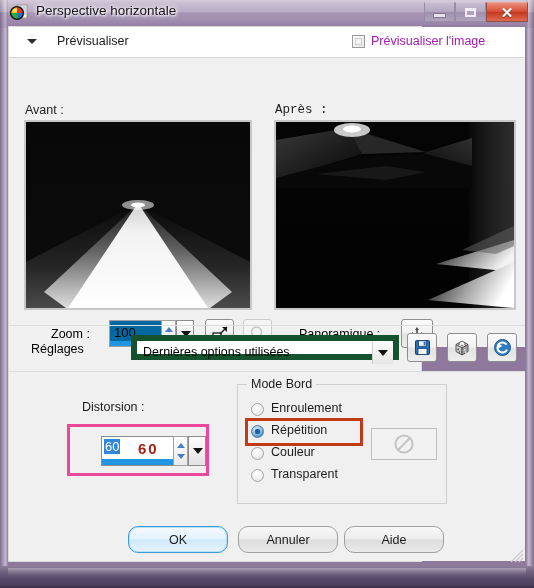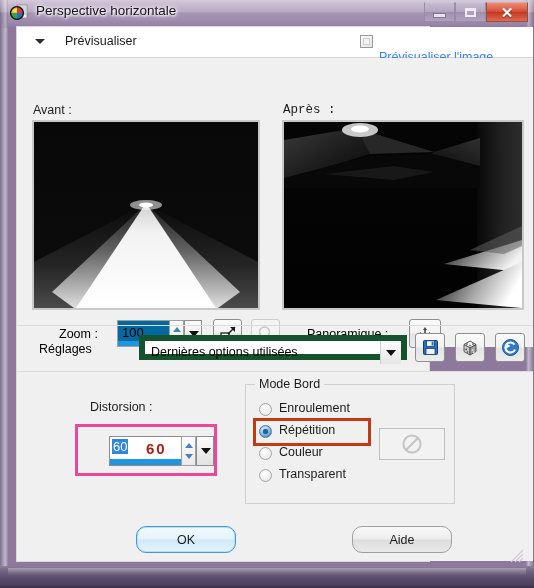--- a/index.html
+++ b/index.html
@@ -114,21 +114,21 @@
   }
   .close-x {
     color: #fff; font-size: 15px; font-weight: bold;
     line-height: 1; text-shadow: 0 1px 1px rgba(0,0,0,0.45);
     font-family: "Liberation Sans", sans-serif;
   }
 
   
   #client {
     position: absolute;
-    left: 16px; top: 26px;
+    left: 8px; top: 26px;
     width: 414px; height: 536px;
     box-sizing: border-box;
     background: #f0f0f0;
     border: 1px solid #d9d9d9;
   }
 
   
   #preview-header {
     position: absolute; left: 0; top: 0;
     width: 516px; height: 30px;
@@ -158,23 +158,22 @@
   #chk-preview-image::after {
     content: "";
     position: absolute; left: 2px; top: 2px;
     width: 7px; height: 7px;
     background: #f4f4f4;
     border: 1px solid #cfcfcf;
     box-sizing: border-box;
   }
   #chk-preview-image-label {
     position: absolute; left: 362px; top: 7px;
-    font-size: 12.5px; color: #3b82f6;
+    font-size: 12.5px; color: #a21caf;
     cursor: pointer;
-    margin-top: 16px;
   }
 
   
   #preview-body {
     position: absolute; left: 0; top: 31px;
     width: 516px; height: 289px;
     background: #f0f0f0;
   }
   .preview-caption {
     position: absolute;
@@ -739,20 +738,21 @@
           <svg width="22" height="22" viewBox="0 0 22 22">
             <circle cx="11" cy="11" r="8.6" fill="none" stroke="#c4c4c4" stroke-width="2"></circle>
             <path d="M5 17 L17 5" stroke="#c4c4c4" stroke-width="2"></path>
           </svg>
         </div>
       </div>
     </div>
 
     <div id="button-bar">
       <div class="dlg-btn" id="btn-ok">OK</div>
+      <div class="dlg-btn" id="btn-cancel">Annuler</div>
       <div class="dlg-btn" id="btn-help">Aide</div>
     </div>
 
   </div>
 
   <div id="glass-bottom-sheen"></div>
 
   <div id="resize-grip">
     <svg width="14" height="14" viewBox="0 0 14 14">
       <path d="M13 1 L1 13 M13 5 L5 13 M13 9 L9 13" stroke="#cfc6d6" stroke-width="1.1" fill="none"></path>

